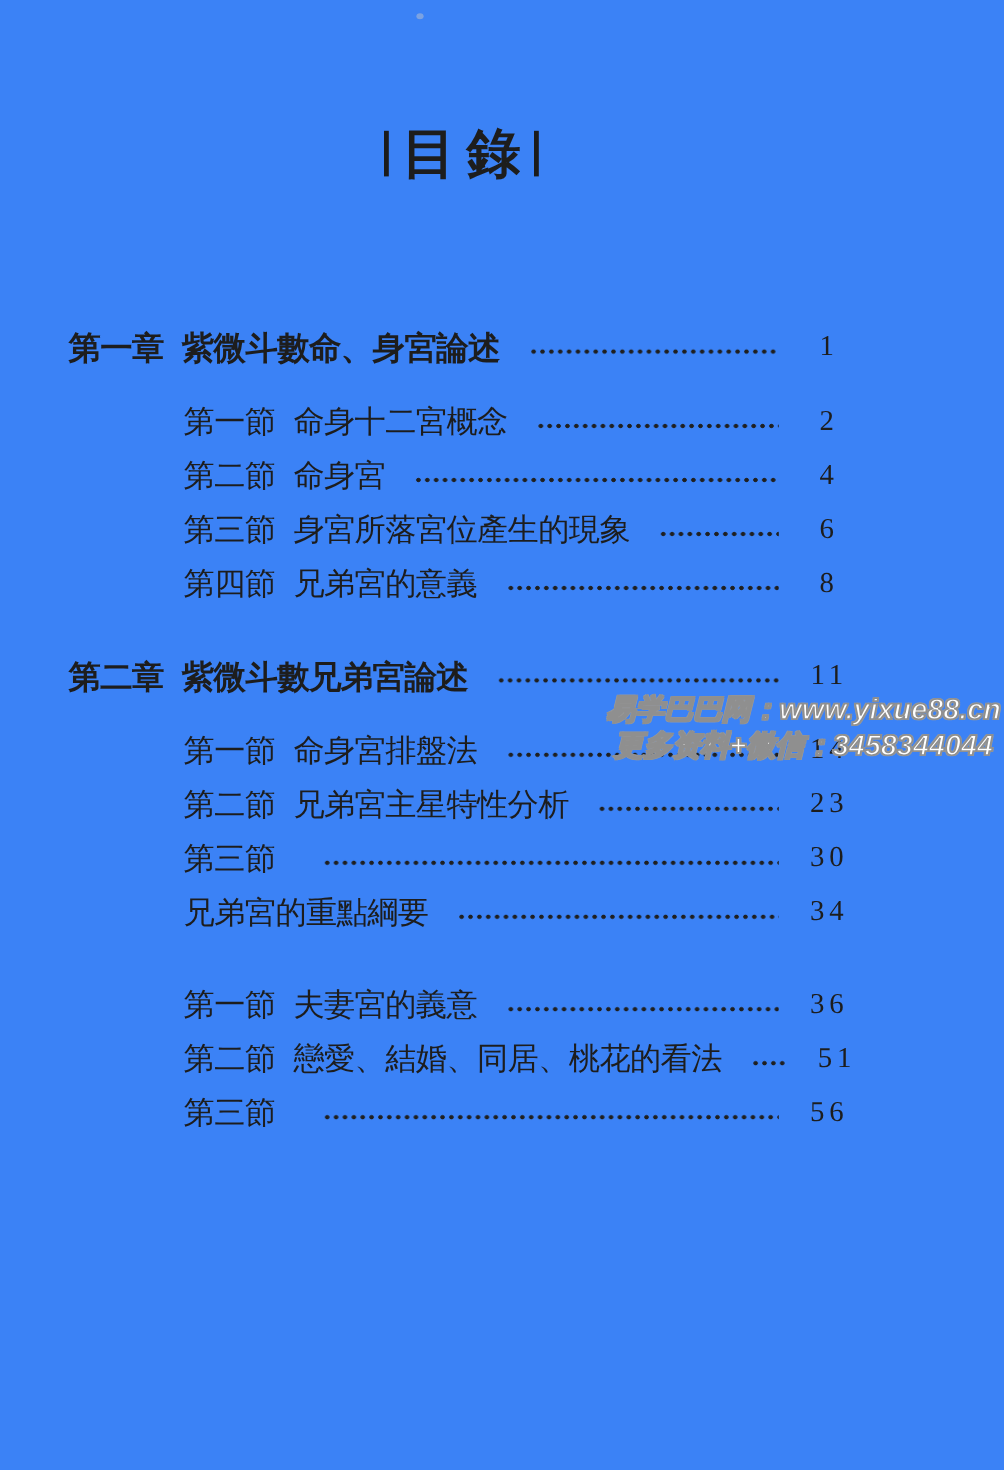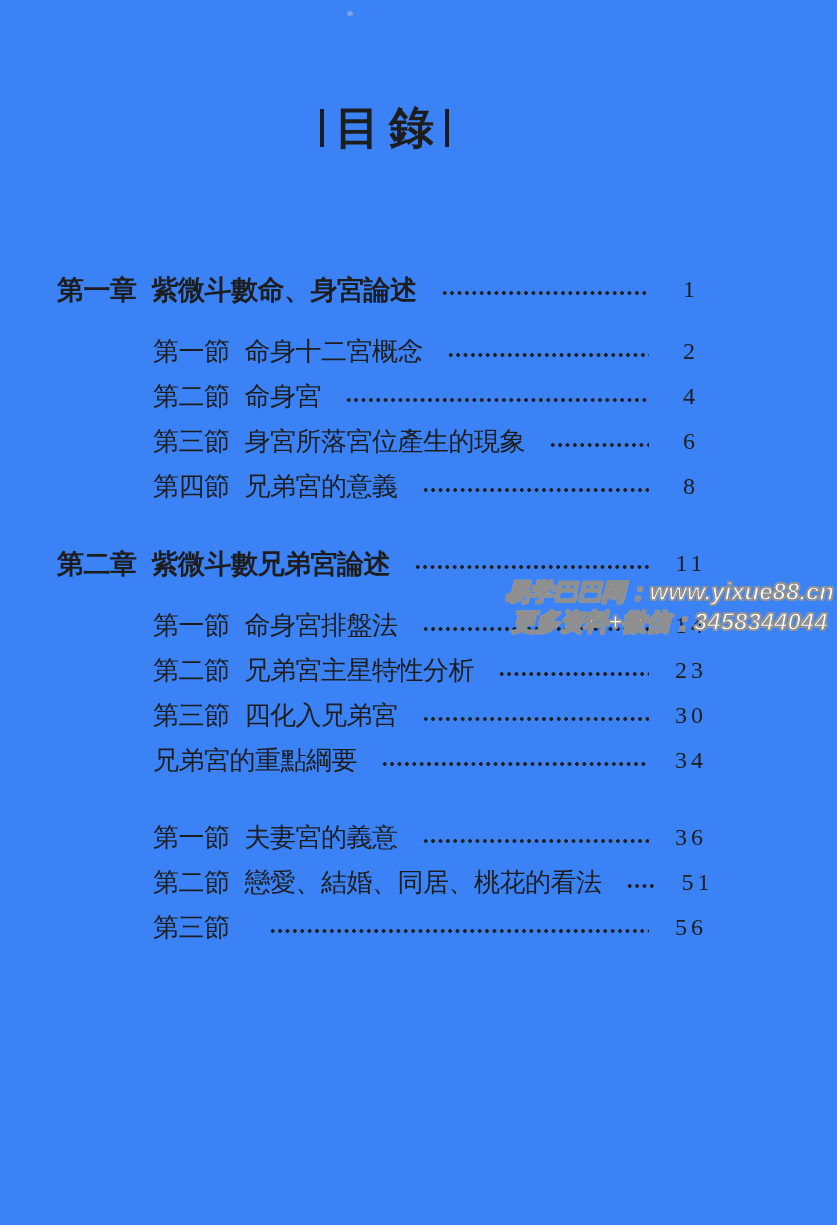--- a/index.html
+++ b/index.html
@@ -170,21 +170,20 @@
           <span class="pagenum">14</span>
         </div>
         <div class="row section">
           <span class="label">第二節</span>
           <span class="rtitle">兄弟宮主星特性分析</span>
           <span class="leader"></span>
           <span class="pagenum">23</span>
         </div>
         <div class="row section">
           <span class="label">第三節</span>
-          <span class="rtitle">四化入兄弟宮</span>
           <span class="leader"></span>
           <span class="pagenum">30</span>
         </div>
         <div class="row section">
           <span class="label"></span>
           <span class="rtitle">兄弟宮的重點綱要</span>
           <span class="leader"></span>
           <span class="pagenum">34</span>
         </div>
       </div>

